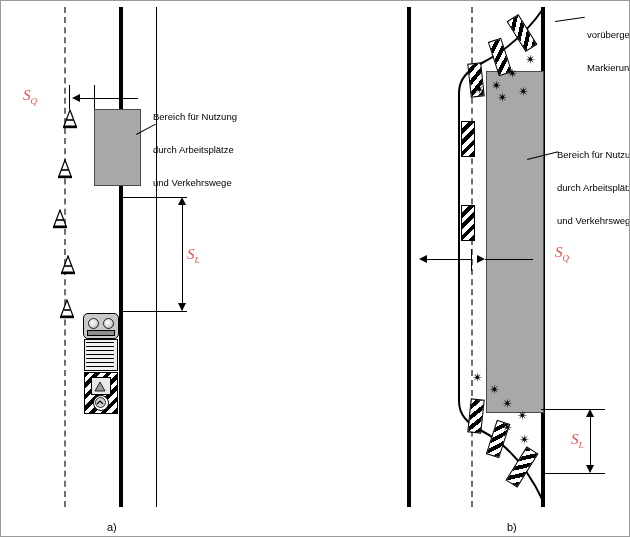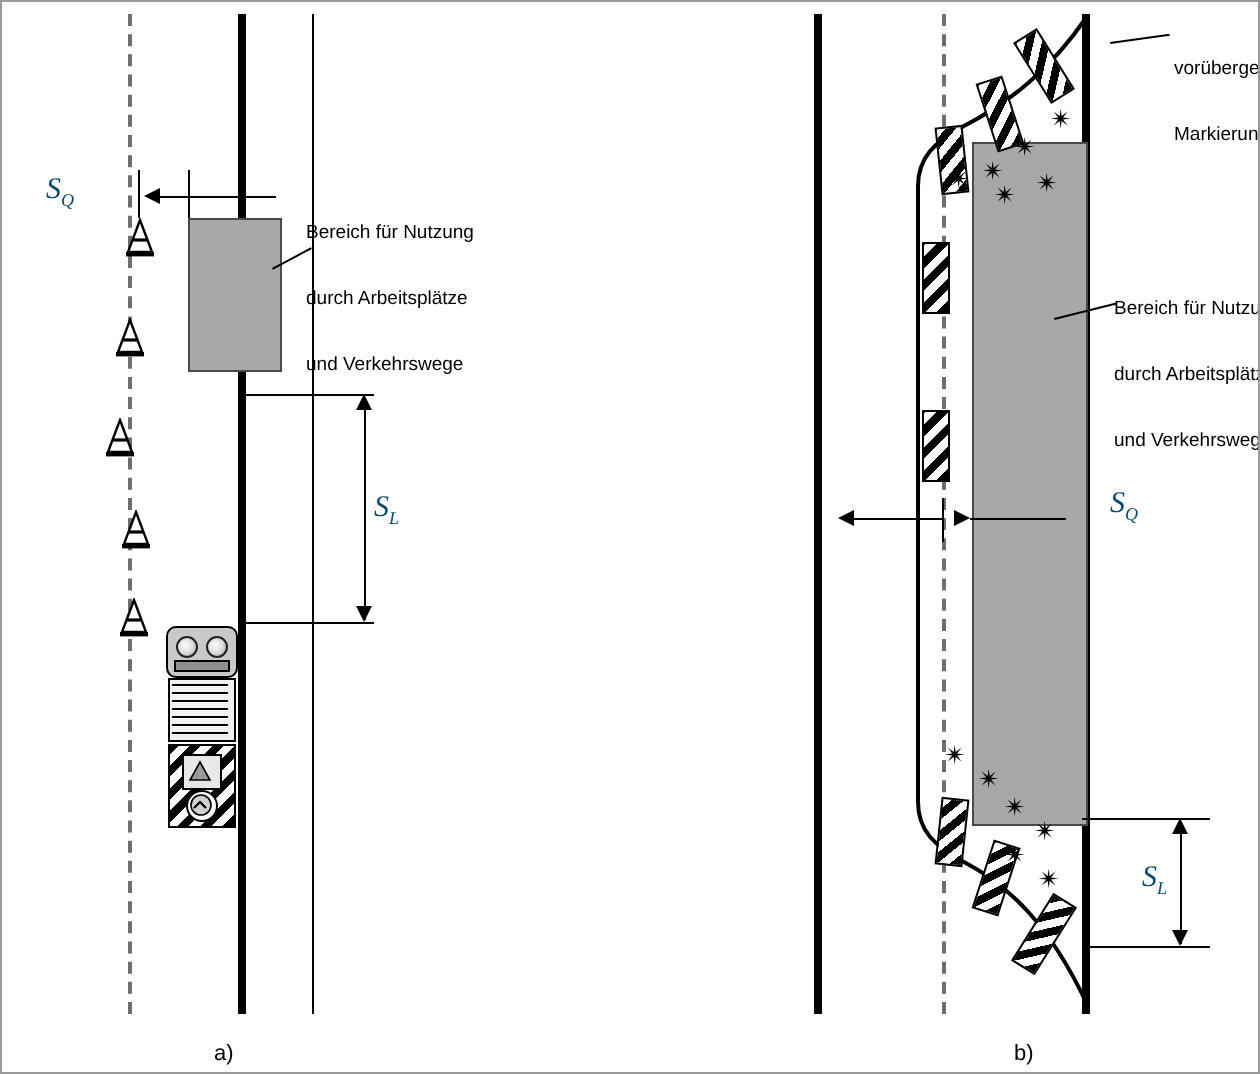--- a/index.html
+++ b/index.html
@@ -38,21 +38,21 @@
   }
   .label {
     font-size: 9.5px;
     color: #000000;
     line-height: 11px;
     white-space: pre;
   }
   .sym {
     font-size: 15px;
     font-style: italic;
-    color: #0c4a6e;
+    color: #ef4444;
     font-family: "Liberation Serif", serif;
   }
   .sym sub {
     font-size: 9px;
     font-style: italic;
   }
   .caption {
     font-size: 11px;
     color: #000;
   }

